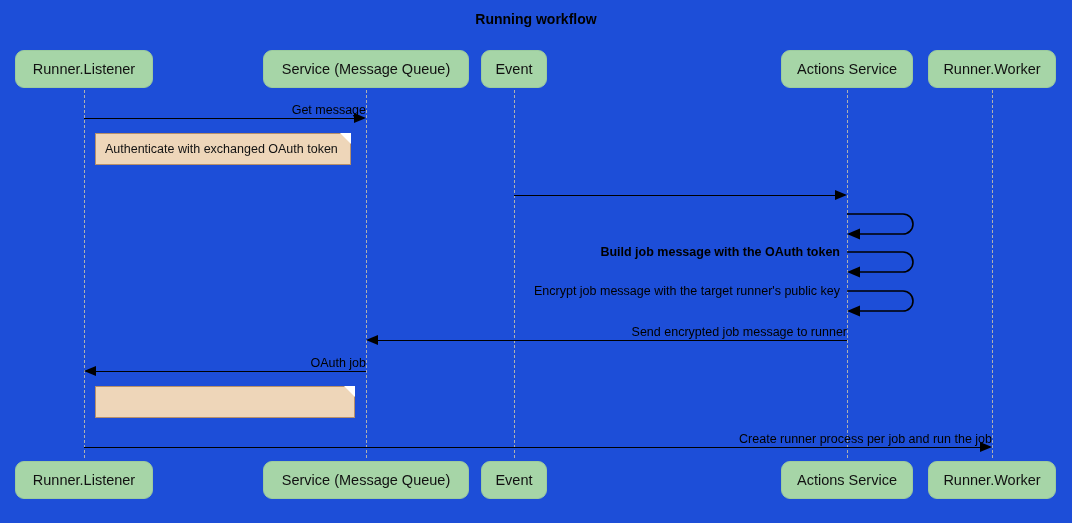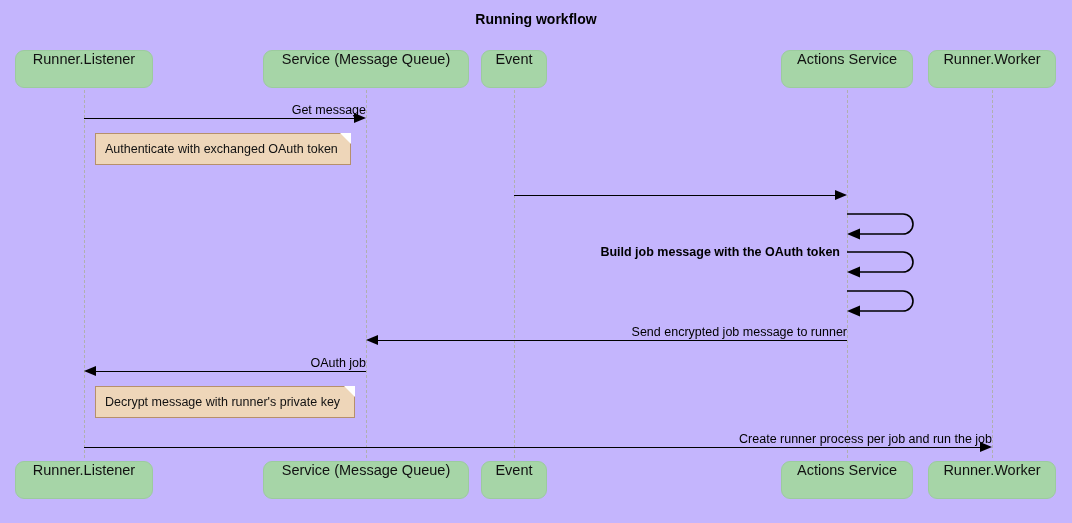--- a/index.html
+++ b/index.html
@@ -8,21 +8,21 @@
     background: #ffffff;
   }
   body {
     font-family: "Liberation Sans", sans-serif;
     -webkit-font-smoothing: antialiased;
   }
   #canvas {
     position: relative;
     width: 1072px;
     height: 523px;
-    background: #c4b5fd;
+    background: #1d4ed8;
     overflow: hidden;
   }
   .title {
     position: absolute;
     left: 0;
     top: 11px;
     width: 1072px;
     text-align: center;
     font-size: 14px;
     font-weight: bold;
@@ -40,20 +40,21 @@
   
   .participant {
     position: absolute;
     box-sizing: border-box;
     background: #a6d5a7;
     border: 1px solid #9ccb9e;
     border-radius: 9px;
     color: #111111;
     font-size: 14.5px;
     display: flex;
+    align-items: center;
     justify-content: center;
     height: 38px;
     white-space: nowrap;
   }
   
   .note {
     position: absolute;
     box-sizing: border-box;
     background: #eed6b9;
     border: 1px solid #b6906b;
@@ -194,37 +195,37 @@
   </div>
 
   <div class="msg-label right" style="left:447px; top:245px; width:393px;font-weight:bold;">Build job message with the OAuth token</div>
   <div class="selfloop" style="left:845px; top:246px;">
     <svg width="80" height="38" viewBox="0 0 80 38">
       <path d="M 2,6 L 58,6 A 10,10 0 0 1 58,26 L 14,26" fill="none" stroke="#000000" stroke-width="1.6"></path>
       <path d="M 2,26 L 15,20.5 L 15,31.5 Z" fill="#000000"></path>
     </svg>
   </div>
 
+  <div class="msg-label right" style="left:447px; top:284px; width:393px;">Encrypt job message with the target runner's public key</div>
   <div class="selfloop" style="left:845px; top:285px;">
     <svg width="80" height="38" viewBox="0 0 80 38">
       <path d="M 2,6 L 58,6 A 10,10 0 0 1 58,26 L 14,26" fill="none" stroke="#000000" stroke-width="1.6"></path>
       <path d="M 2,26 L 15,20.5 L 15,31.5 Z" fill="#000000"></path>
     </svg>
   </div>
 
   <div class="msg-label center" style="left:366px; top:325px; width:481px;">Send encrypted job message to runner</div>
   <div class="msg-line" style="left:378px; top:340px; width:469px;"></div>
   <div class="arrowhead left" style="left:366px; top:334.5px;"></div>
 
   <div class="msg-label center" style="left:84px; top:356px; width:282px;">OAuth job</div>
   <div class="msg-line" style="left:96px; top:371px; width:270px;"></div>
   <div class="arrowhead left" style="left:84px; top:365.5px;"></div>
 
   <div class="note" style="left:95px; top:386px; width:260px;">
-    <span>Decrypt message with runner's private key</span>
     <span class="fold"></span>
     <span class="fold-edge"></span>
   </div>
 
   <div class="msg-label center" style="left:84px; top:432px; width:908px;">Create runner process per job and run the job</div>
   <div class="msg-line" style="left:84px; top:447px; width:897px;"></div>
   <div class="arrowhead right" style="left:980px; top:441.5px;"></div>
 
 </div>
 

